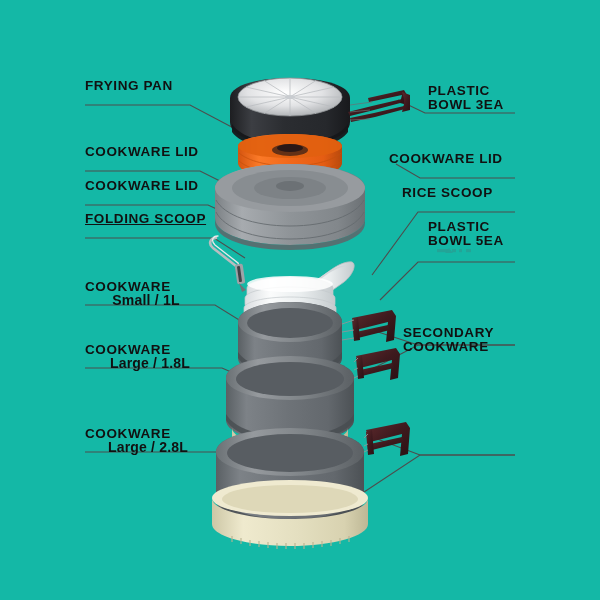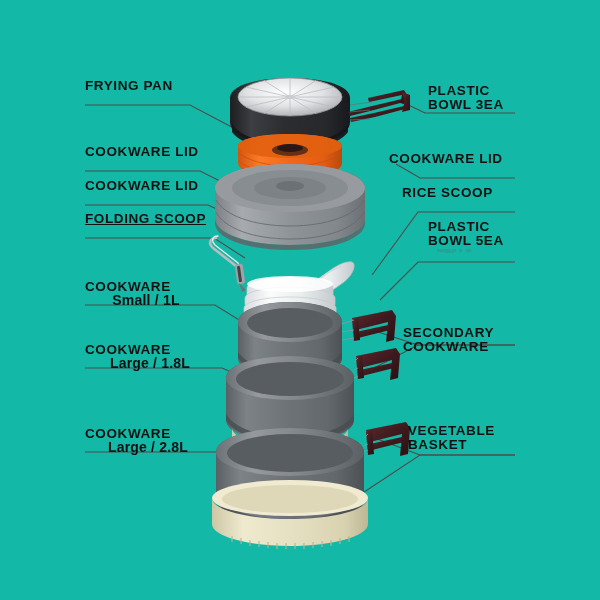--- a/index.html
+++ b/index.html
@@ -376,18 +376,14 @@
   <div class="label left two" style="left:428px; top:220px;">
     <span class="main">PLASTIC</span>
     <span class="main">BOWL 5EA</span>
   </div>
 
   <div class="label left two" style="left:403px; top:326px;">
     <span class="main">SECONDARY</span>
     <span class="main">COOKWARE</span>
   </div>
 
-  <div class="label left two" style="left:408px; top:424px;">
-    <span class="main">VEGETABLE</span>
-    <span class="main">BASKET</span>
-  </div>
 
 </div>
 
 </body></html>

